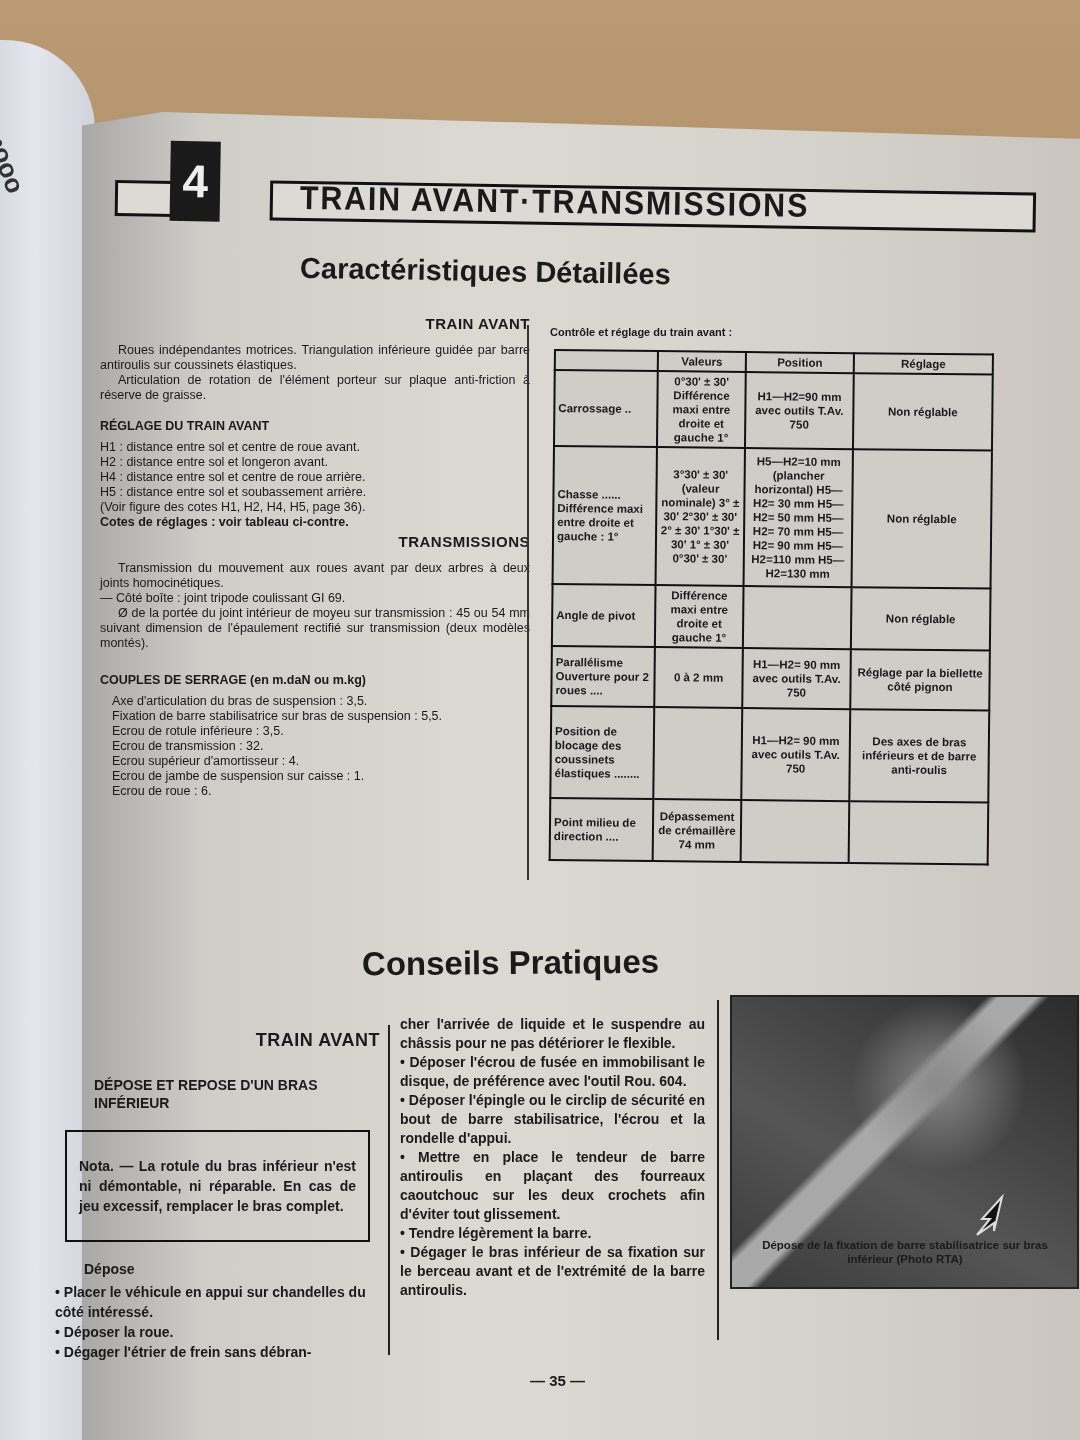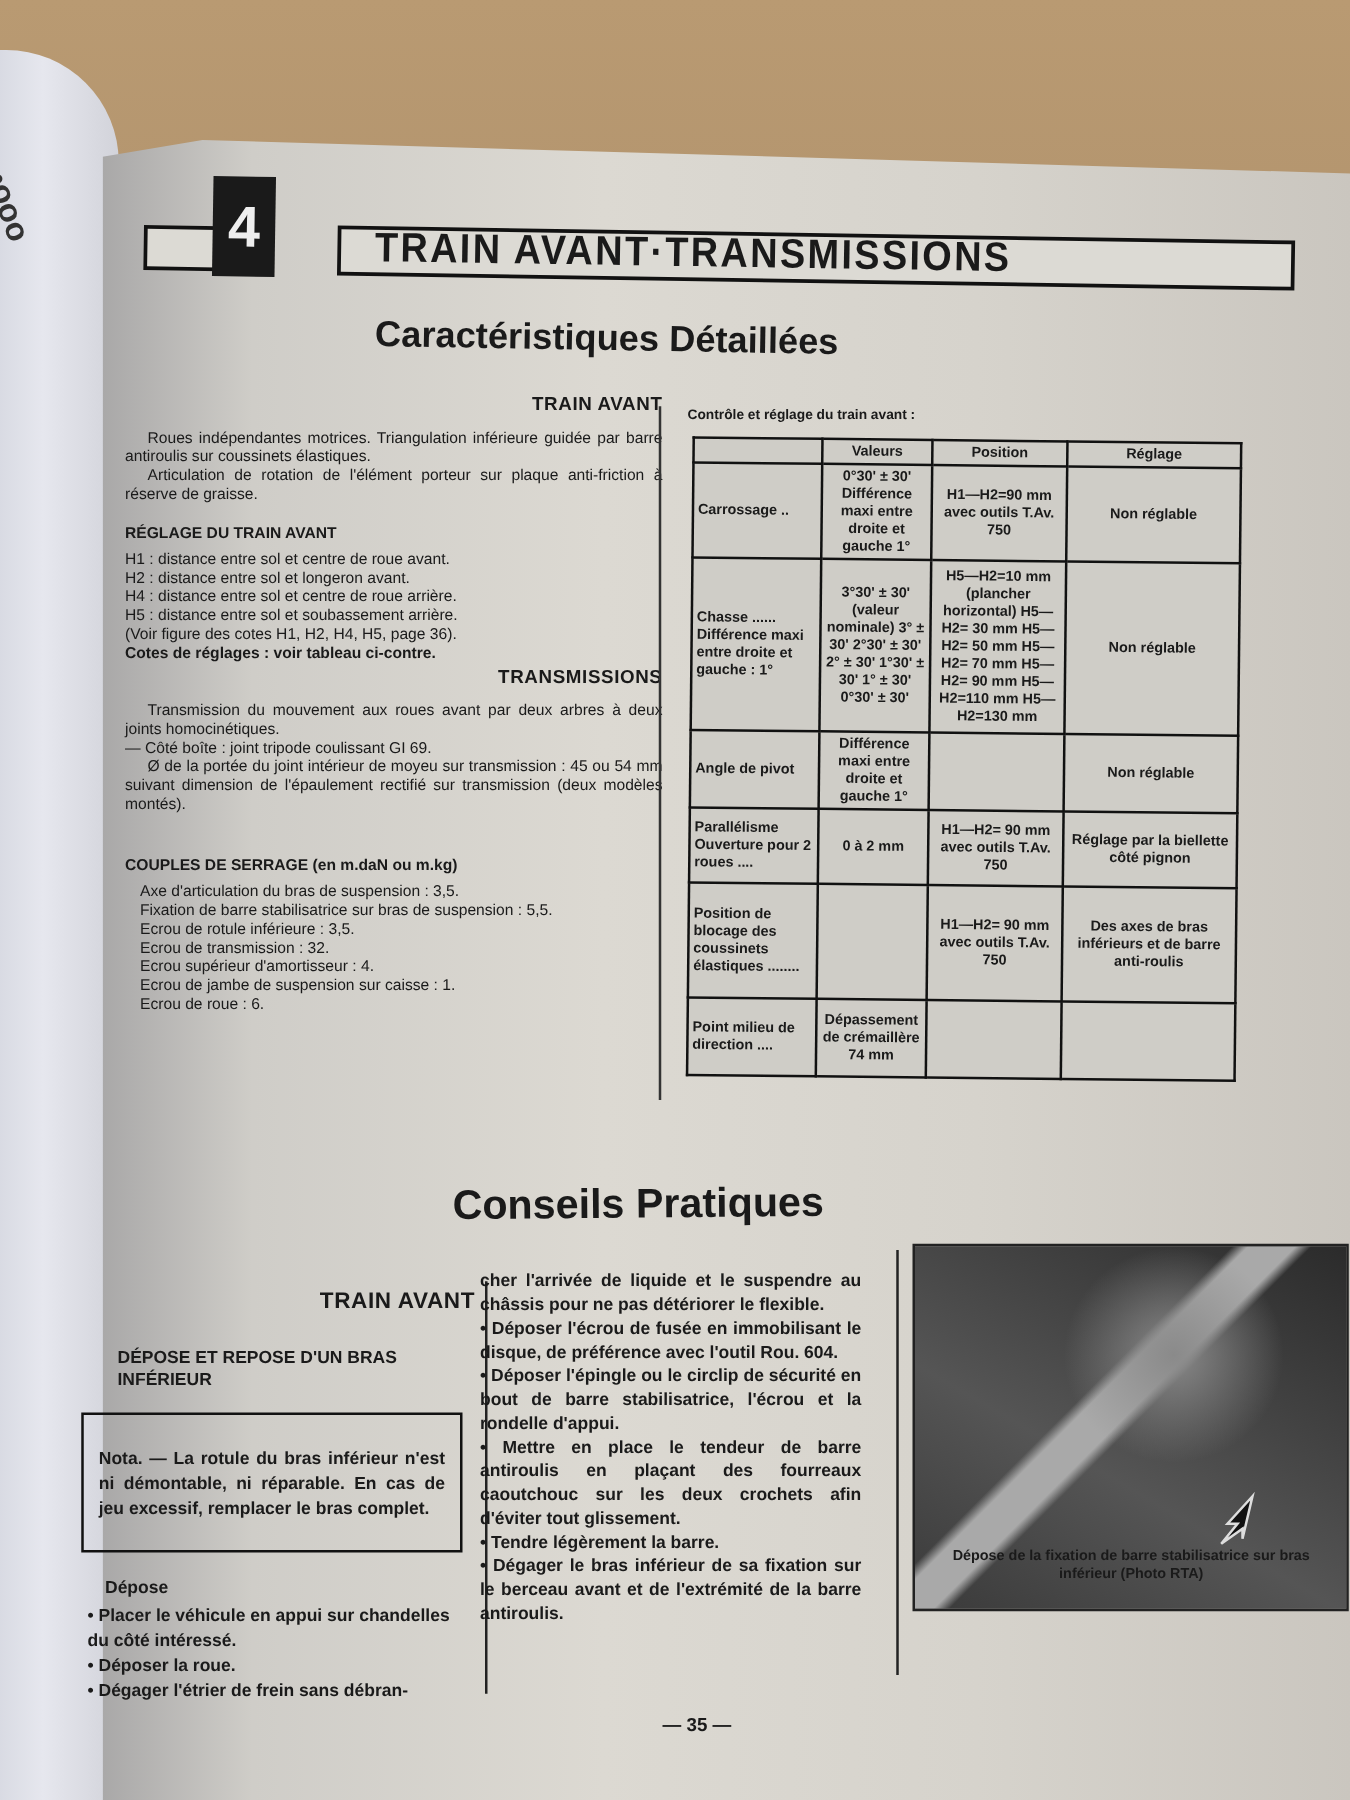--- a/index.html
+++ b/index.html
@@ -56,22 +56,22 @@
   table.spec td, table.spec th {
     border: 2.5px solid #111; padding: 2px 3px; text-align: center; vertical-align: middle; line-height: 14px;
     background: #cfcdc7;
   }
   table.spec td.first { text-align: left; }
   .sec2-title { position: absolute; left: 362px; top: 944px; font-size: 33px; font-weight: bold; transform: rotate(-0.5deg); }
   .c1 { position: absolute; left: 55px; top: 1030px; width: 325px; font-size: 14px; line-height: 20px; }
   .c1 .h-center { font-size: 18px; margin: 0 0 26px 0; }
   .c1 .subhead { font-size: 14px; margin: 0 0 18px 10px; line-height: 18px; padding-left: 29px; }
   .nota { border: 2.5px solid #111; margin: 0 10px 18px 10px; padding: 24px 12px; text-align: justify; font-size: 14px; line-height: 20px; font-weight: bold; }
-  .c1 .body { font-weight: bold; margin-left: 15px; }
-  .c2 { position: absolute; left: 384px; top: 1015px; width: 305px; font-size: 14px; line-height: 19px; font-weight: bold; text-align: justify; }
+  .c1 .body { font-weight: bold; }
+  .c2 { position: absolute; left: 400px; top: 1015px; width: 305px; font-size: 14px; line-height: 19px; font-weight: bold; text-align: justify; }
   .c2-rule { position: absolute; left: 388px; top: 1025px; width: 2px; height: 330px; background: #222; }
   .c2-rule2 { position: absolute; left: 717px; top: 1000px; width: 2px; height: 340px; background: #222; }
   .photo {
     position: absolute; left: 730px; top: 995px; width: 345px; height: 290px;
     background:
       radial-gradient(ellipse at 60% 30%, #8a8a8a 0%, transparent 30%),
       linear-gradient(135deg, transparent 40%, #a9a9a9 42%, #a9a9a9 48%, transparent 50%),
       linear-gradient(30deg, #3a3a3a 0%, #555 40%, #2b2b2b 100%);
     border: 2px solid #222;
   }
@@ -106,21 +106,21 @@
   <p class="line">H4 : distance entre sol et centre de roue arrière.</p>
   <p class="line">H5 : distance entre sol et soubassement arrière.</p>
   <p class="line">(Voir figure des cotes H1, H2, H4, H5, page 36).</p>
   <p class="line" style="font-weight:bold">Cotes de réglages : voir tableau ci-contre.</p>
 
   <div class="h-center" style="">TRANSMISSIONS</div>
   <p class="para">Transmission du mouvement aux roues avant par deux arbres à deux joints homocinétiques.</p>
   <p class="line">— Côté boîte : joint tripode coulissant GI 69.</p>
   <p class="para">Ø de la portée du joint intérieur de moyeu sur transmission : 45 ou 54 mm suivant dimension de l'épaulement rectifié sur transmission (deux modèles montés).</p>
 
-  <div class="subhead" style="margin-top:34px">COUPLES DE SERRAGE (en m.daN ou m.kg)</div>
+  <div class="subhead" style="margin-top:22px">COUPLES DE SERRAGE (en m.daN ou m.kg)</div>
   <div style="padding-left:12px">
     <p class="line">Axe d'articulation du bras de suspension : 3,5.</p>
     <p class="line">Fixation de barre stabilisatrice sur bras de suspension : 5,5.</p>
     <p class="line">Ecrou de rotule inférieure : 3,5.</p>
     <p class="line">Ecrou de transmission : 32.</p>
     <p class="line">Ecrou supérieur d'amortisseur : 4.</p>
     <p class="line">Ecrou de jambe de suspension sur caisse : 1.</p>
     <p class="line">Ecrou de roue : 6.</p>
   </div>
 </div>

